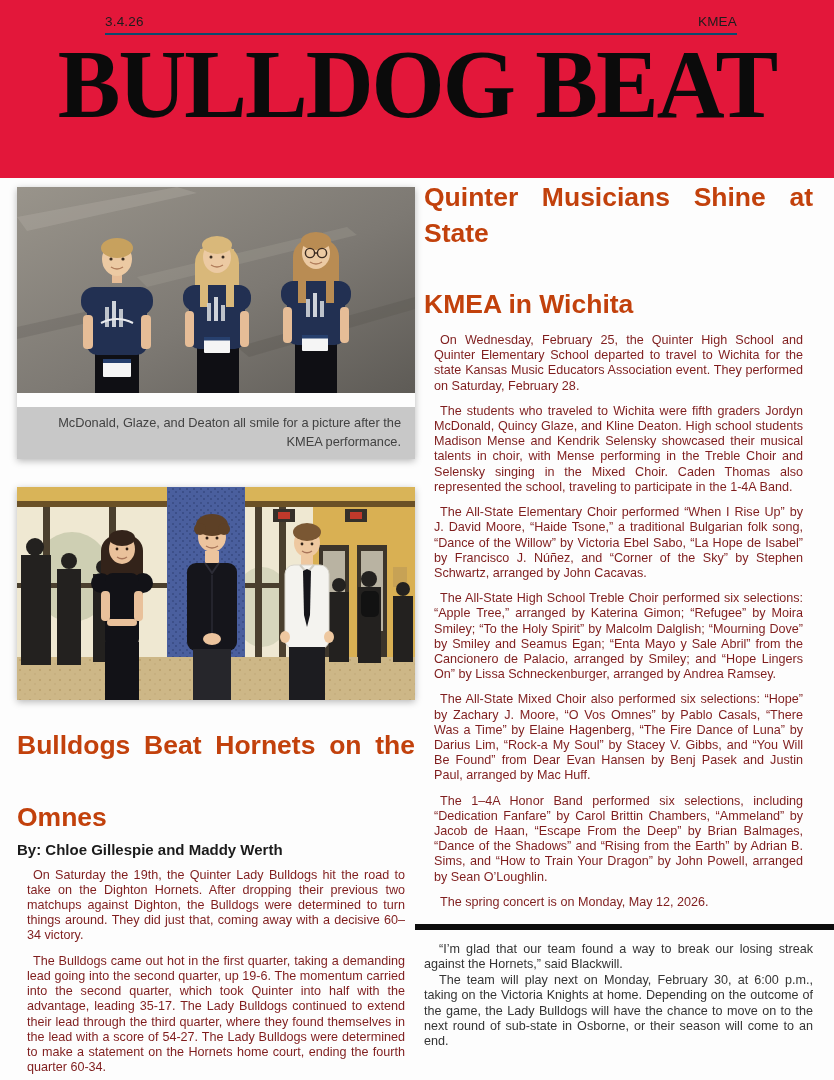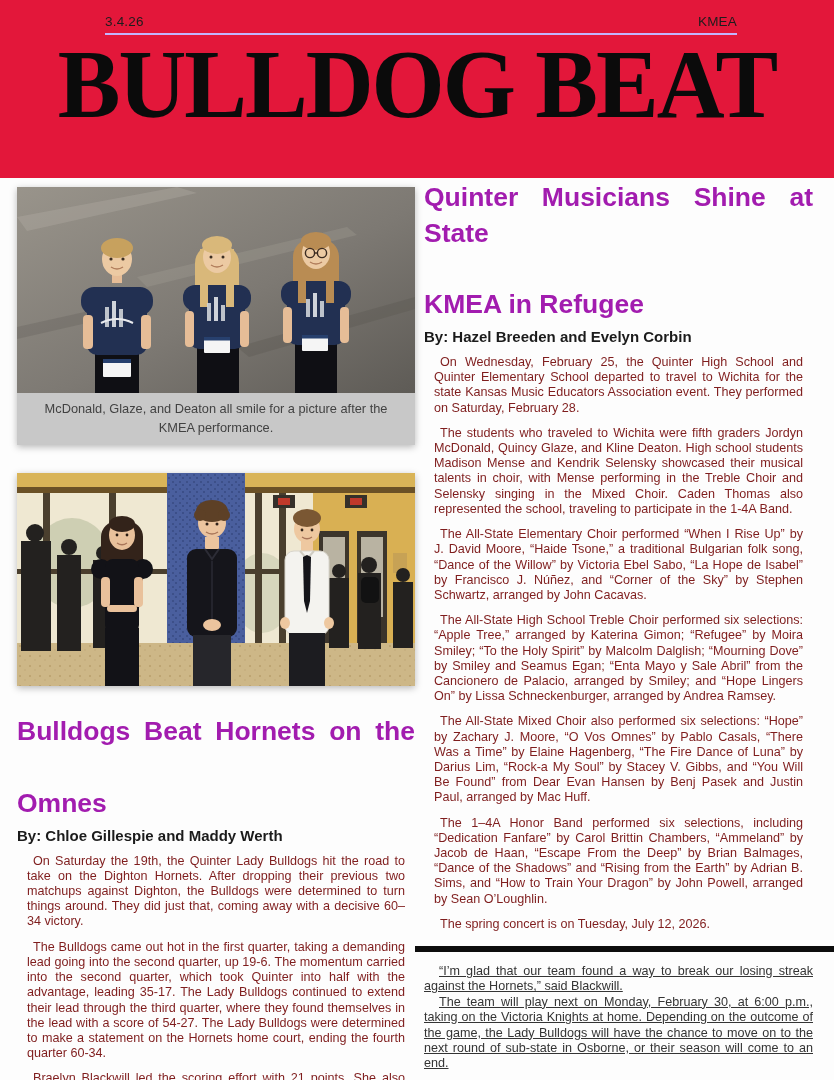--- a/index.html
+++ b/index.html
@@ -3,46 +3,46 @@
 <meta charset="utf-8">
 <style>
   html,body{margin:0;padding:0;background:#ffffff;}
   .page{position:relative;width:834px;height:1080px;background:#fdfdfd;overflow:hidden;
         font-family:"Liberation Sans",sans-serif;color:#2e2e2e;}
 
   
   .banner{position:absolute;left:0;top:0;width:834px;height:178px;background:#e3173a;}
   .banner-row{position:absolute;left:105px;right:97px;top:14px;
               display:flex;justify-content:space-between;align-items:flex-end;
-              border-bottom:2px solid #c4b5fd;padding-bottom:4px;
+              border-bottom:2px solid #0c4a6e;padding-bottom:4px;
               font-size:13.5px;color:#1d1d1d;letter-spacing:.2px;}
   .masthead{position:absolute;left:0;right:0;top:36px;text-align:center;
             font-family:"Liberation Serif",serif;font-weight:bold;
             font-size:94px;line-height:1.04;color:#0b0b0b;letter-spacing:-2px;
             transform:scaleY(1.04);}
 
   
   .col-left{position:absolute;left:17px;top:187px;width:398px;}
   .col-right{position:absolute;left:424px;top:180px;width:389px;}
 
   
   figure{margin:0 0 28px 0;box-shadow:0 2px 7px rgba(0,0,0,.28);}
   figure svg{display:block;}
-  figcaption{background:#c8c8c8;color:#424242;text-align:center;
-             font-size:12.8px;line-height:1.5;padding:6px 14px 8px;}
-
-  
-  h2.title{margin:0;font-size:26.5px;line-height:1.35;color:#a21caf;font-weight:bold;}
+  figcaption{background:#c8c8c8;color:#424242;text-align:right;
+             font-size:12.8px;line-height:1.5;padding:6px 14px 8px;margin-top:14px;}
+
+  
+  h2.title{margin:0;font-size:26.5px;line-height:1.35;color:#c2410c;font-weight:bold;}
   .jline{display:block;text-align:justify;}
   .jline::after{content:"";display:inline-block;width:100%;}
   .byline{margin:5px 0 7px;font-size:15px;font-weight:bold;color:#1b1b1b;}
   .body-text .para{margin:10px;font-size:12.6px;line-height:15.2px;text-align:justify;
                    text-indent:6px;color:#7f1d1d;}
   .continuation .para{margin:0;font-size:12.6px;line-height:15.4px;text-align:justify;
-                      text-indent:15px;color:#343434;text-decoration:underline;}
+                      text-indent:15px;color:#343434;}
   .divider-bar{position:relative;left:-9px;width:419px;height:6px;background:#0d0d0d;
                margin:14px 0 12px;}
   .left-article{margin-top:13px;}
 </style>
 </head>
 <body>
 
 <div class="page">
 
   <header class="banner">
@@ -265,31 +265,30 @@
           <p class="para">The Bulldogs came out hot in the first quarter, taking a demanding lead going into the second quarter, up 19-6. The momentum carried into the second quarter, which took Quinter into half with the advantage, leading 35-17. The Lady Bulldogs continued to extend their lead through the third quarter, where they found themselves in the lead with a score of 54-27. The Lady Bulldogs were determined to make a statement on the Hornets home court, ending the fourth quarter 60-34.</p>
           <p class="para">Braelyn Blackwill led the scoring effort with 21 points. She also tied the school record for most three-pointers made in a single game, knocking down six from beyond the arc.</p>
         </div>
     </article>
   </section>
 
   <section class="col-right">
     <article>
       <h2 class="title">
         <span class="jline">Quinter Musicians Shine at State</span>
-        <span>KMEA in Refugee</span>
+        <span>KMEA in Wichita</span>
       </h2>
-      <p class="byline">By: Hazel Breeden and Evelyn Corbin</p>
       <div class="body-text">
           <p class="para">On Wednesday, February 25, the Quinter High School and Quinter Elementary School departed to travel to Wichita for the state Kansas Music Educators Association event. They performed on Saturday, February 28.</p>
           <p class="para">The students who traveled to Wichita were fifth graders Jordyn McDonald, Quincy Glaze, and Kline Deaton. High school students Madison Mense and Kendrik Selensky showcased their musical talents in choir, with Mense performing in the Treble Choir and Selensky singing in the Mixed Choir. Caden Thomas also represented the school, traveling to participate in the 1-4A Band.</p>
           <p class="para">The All-State Elementary Choir performed “When I Rise Up” by J. David Moore, “Haide Tsone,” a traditional Bulgarian folk song, “Dance of the Willow” by Victoria Ebel Sabo, “La Hope de Isabel” by Francisco J. Núñez, and “Corner of the Sky” by Stephen Schwartz, arranged by John Cacavas.</p>
           <p class="para">The All-State High School Treble Choir performed six selections: “Apple Tree,” arranged by Katerina Gimon; “Refugee” by Moira Smiley; “To the Holy Spirit” by Malcolm Dalglish; “Mourning Dove” by Smiley and Seamus Egan; “Enta Mayo y Sale Abril” from the Cancionero de Palacio, arranged by Smiley; and “Hope Lingers On” by Lissa Schneckenburger, arranged by Andrea Ramsey.</p>
           <p class="para">The All-State Mixed Choir also performed six selections: “Hope” by Zachary J. Moore, “O Vos Omnes” by Pablo Casals, “There Was a Time” by Elaine Hagenberg, “The Fire Dance of Luna” by Darius Lim, “Rock-a My Soul” by Stacey V. Gibbs, and “You Will Be Found” from Dear Evan Hansen by Benj Pasek and Justin Paul, arranged by Mac Huff.</p>
           <p class="para">The 1–4A Honor Band performed six selections, including “Dedication Fanfare” by Carol Brittin Chambers, “Ammeland” by Jacob de Haan, “Escape From the Deep” by Brian Balmages, “Dance of the Shadows” and “Rising from the Earth” by Adrian B. Sims, and “How to Train Your Dragon” by John Powell, arranged by Sean O’Loughlin.</p>
-          <p class="para">The spring concert is on Tuesday, July 12, 2026.</p>
+          <p class="para">The spring concert is on Monday, May 12, 2026.</p>
         </div>
     </article>
 
     <div class="divider-bar"></div>
 
     <div class="continuation">
         <p class="para">“I’m glad that our team found a way to break our losing streak against the Hornets,” said Blackwill.</p>
         <p class="para">The team will play next on Monday, February 30, at 6:00 p.m., taking on the Victoria Knights at home. Depending on the outcome of the game, the Lady Bulldogs will have the chance to move on to the next round of sub-state in Osborne, or their season will come to an end.</p>
       </div>
   </section>

